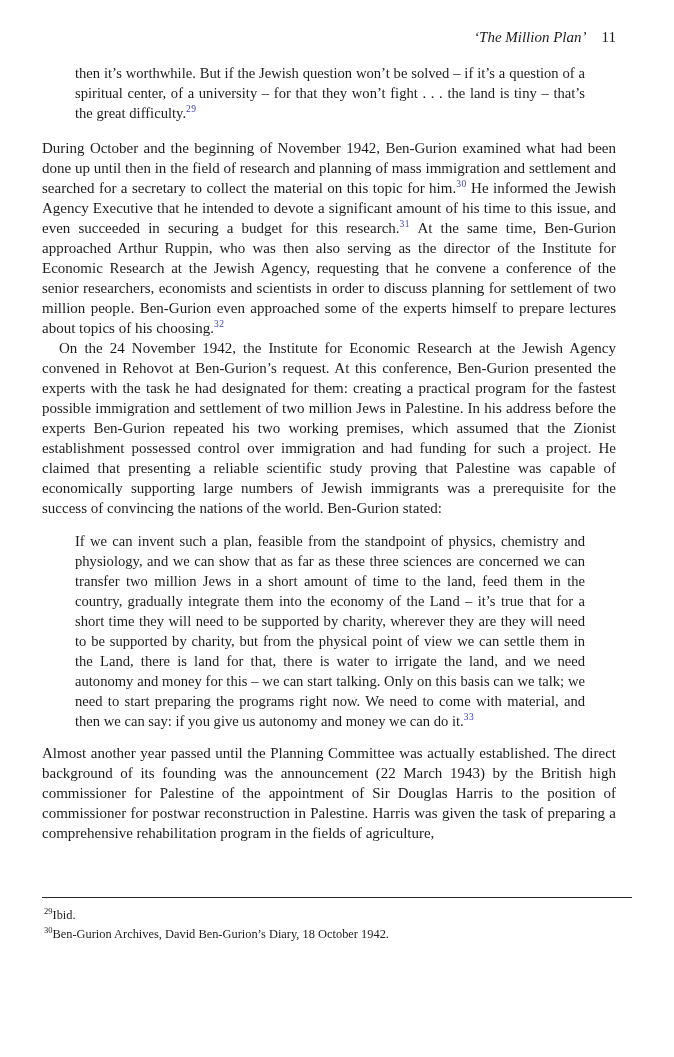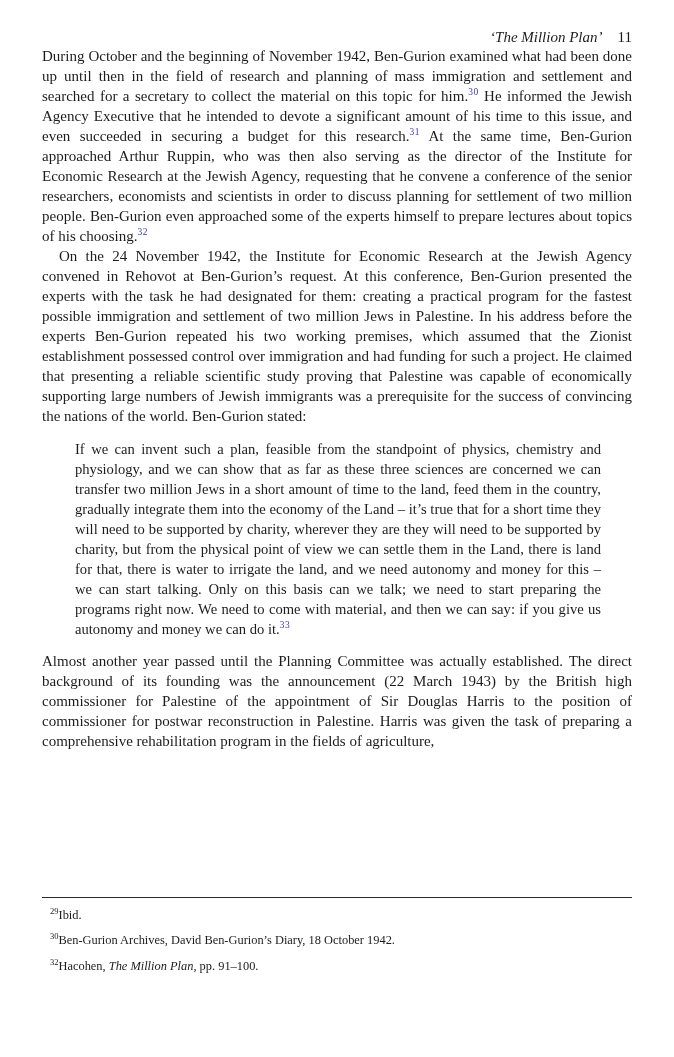--- a/index.html
+++ b/index.html
@@ -6,21 +6,21 @@
   body {
     width: 674px; height: 1057px;
     background: #ffffff;
     color: #1c1c1c;
     font-family: "Liberation Serif", serif;
     position: relative;
     overflow: hidden;
   }
   .page {
     position: absolute; inset: 0;
-    padding: 28px 42px 0 42px;
+    padding: 28px 58px 0 42px;
     box-sizing: border-box;
   }
   .content {
     height: 866px;
     overflow: hidden;
   }
   .running-head {
     margin: 0;
     text-align: right;
     font-size: 15px;
@@ -54,41 +54,42 @@
     position: absolute;
     left: 42px; right: 42px;
     top: 897px;
   }
   .fn-rule {
     border-top: 1px solid #2a2a2a;
     height: 0;
     margin-bottom: 9px;
   }
   p.fn {
-    margin: 8px;
+    margin: 2px;
     font-size: 12.4px;
     line-height: 17.4px;
     text-align: justify;
   }
   p.fn sup {
     font-size: 8.5px;
     line-height: 0;
     vertical-align: super;
     color: #1c1c1c;
   }
   .it { font-style: italic; }
 </style>
 </head>
 <body>
 
 <div class="page">
   <div class="content">
 
     <p class="running-head"><span class="title">‘The Million Plan’</span><span class="pagenum">11</span></p>
 
+    <blockquote><span>then it’s worthwhile. But if the Jewish question won’t be solved – if it’s a question of a spiritual center, of a university – for that they won’t fight . . . the land is tiny – that’s the great difficulty.</span><sup class="noteref">29</sup></blockquote>
 
     <p class="body"><span>During October and the beginning of November 1942, Ben-Gurion examined what had been done up until then in the field of research and planning of mass immigration and settlement and searched for a secretary to collect the material on this topic for him.</span><sup class="noteref">30</sup>
       <span>He informed the Jewish Agency Executive that he intended to devote a significant amount of his time to this issue, and even succeeded in securing a budget for this research.</span><sup class="noteref">31</sup>
       <span>At the same time, Ben-Gurion approached Arthur Ruppin, who was then also serving as the director of the Institute for Economic Research at the Jewish Agency, requesting that he convene a conference of the senior researchers, economists and scientists in order to discuss planning for settlement of two million people. Ben-Gurion even approached some of the experts himself to prepare lectures about topics of his choosing.</span><sup class="noteref">32</sup></p>
 
     <p class="body indent"><span>On the 24 November 1942, the Institute for Economic Research at the Jewish Agency convened in Rehovot at Ben-Gurion’s request. At this conference, Ben-Gurion presented the experts with the task he had designated for them: creating a practical program for the fastest possible immigration and settlement of two million Jews in Palestine. In his address before the experts Ben-Gurion repeated his two working premises, which assumed that the Zionist establishment possessed control over immigration and had funding for such a project. He claimed that presenting a reliable scientific study proving that Palestine was capable of economically supporting large numbers of Jewish immigrants was a prerequisite for the success of convincing the nations of the world. Ben-Gurion stated:</span></p>
 
     <blockquote class="mid"><span>If we can invent such a plan, feasible from the standpoint of physics, chemistry and physiology, and we can show that as far as these three sciences are concerned we can transfer two million Jews in a short amount of time to the land, feed them in the country, gradually integrate them into the economy of the Land – it’s true that for a short time they will need to be supported by charity, wherever they are they will need to be supported by charity, but from the physical point of view we can settle them in the Land, there is land for that, there is water to irrigate the land, and we need autonomy and money for this – we can start talking. Only on this basis can we talk; we need to start preparing the programs right now. We need to come with material, and then we can say: if you give us autonomy and money we can do it.</span><sup class="noteref">33</sup></blockquote>
 
     <p class="body"><span>Almost another year passed until the Planning Committee was actually established. The direct background of its founding was the announcement (22 March 1943) by the British high commissioner for Palestine of the appointment of Sir Douglas Harris to the position of commissioner for postwar reconstruction in Palestine. Harris was given the task of preparing a comprehensive rehabilitation program in the fields of agriculture,</span></p>
@@ -96,16 +97,15 @@
   </div>
 
   <div class="footnotes">
     <div class="fn-rule"></div>
 
     <p class="fn"><sup>29</sup><span>Ibid.</span></p>
 
     <p class="fn"><sup>30</sup><span>Ben-Gurion Archives, David Ben-Gurion’s Diary, 18 October 1942.</span></p>
 
 
-    <p class="fn"><sup>32</sup><span>Hacohen, </span><span class="it">The Million Plan</span><span>, pp. 91–100.</span></p>
 
   </div>
 </div>
 
 </body></html>

